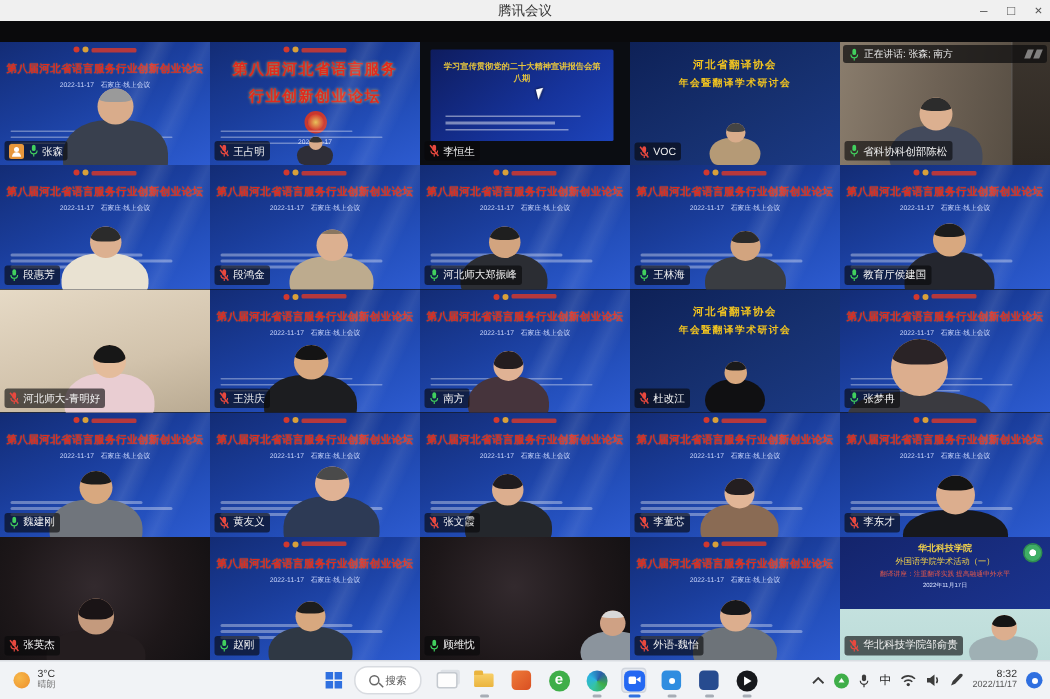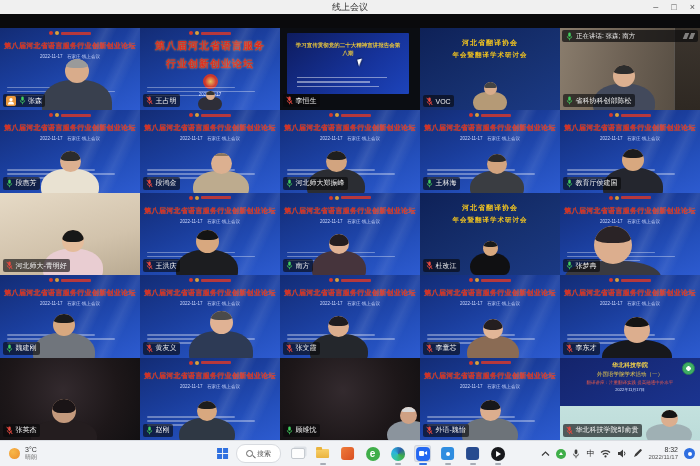--- a/index.html
+++ b/index.html
@@ -121,21 +121,21 @@
   .clock{display:flex;flex-direction:column;align-items:flex-end;line-height:1.2;cursor:pointer;}
   .clock .t{font-size:7px;color:#333;}
   .clock .d{font-size:6px;color:#555;}
   .badge{width:11px;height:11px;border-radius:50%;background:#2f6fe0;position:relative;cursor:pointer;}
   .badge::after{content:"";position:absolute;left:3.5px;top:3.5px;width:4px;height:4px;border-radius:50%;background:#fff;}
 </style>
 </head>
 <body>
 
 <div class="titlebar">
-  <span class="wtitle">线上会议</span>
+  <span class="wtitle">腾讯会议</span>
   <div class="win-controls">
     <span>–</span>
     <span>□</span>
     <span>×</span>
   </div>
 </div>
 <div class="strip"></div>
 
 <div class="grid">
     <div class="tile speaking">

